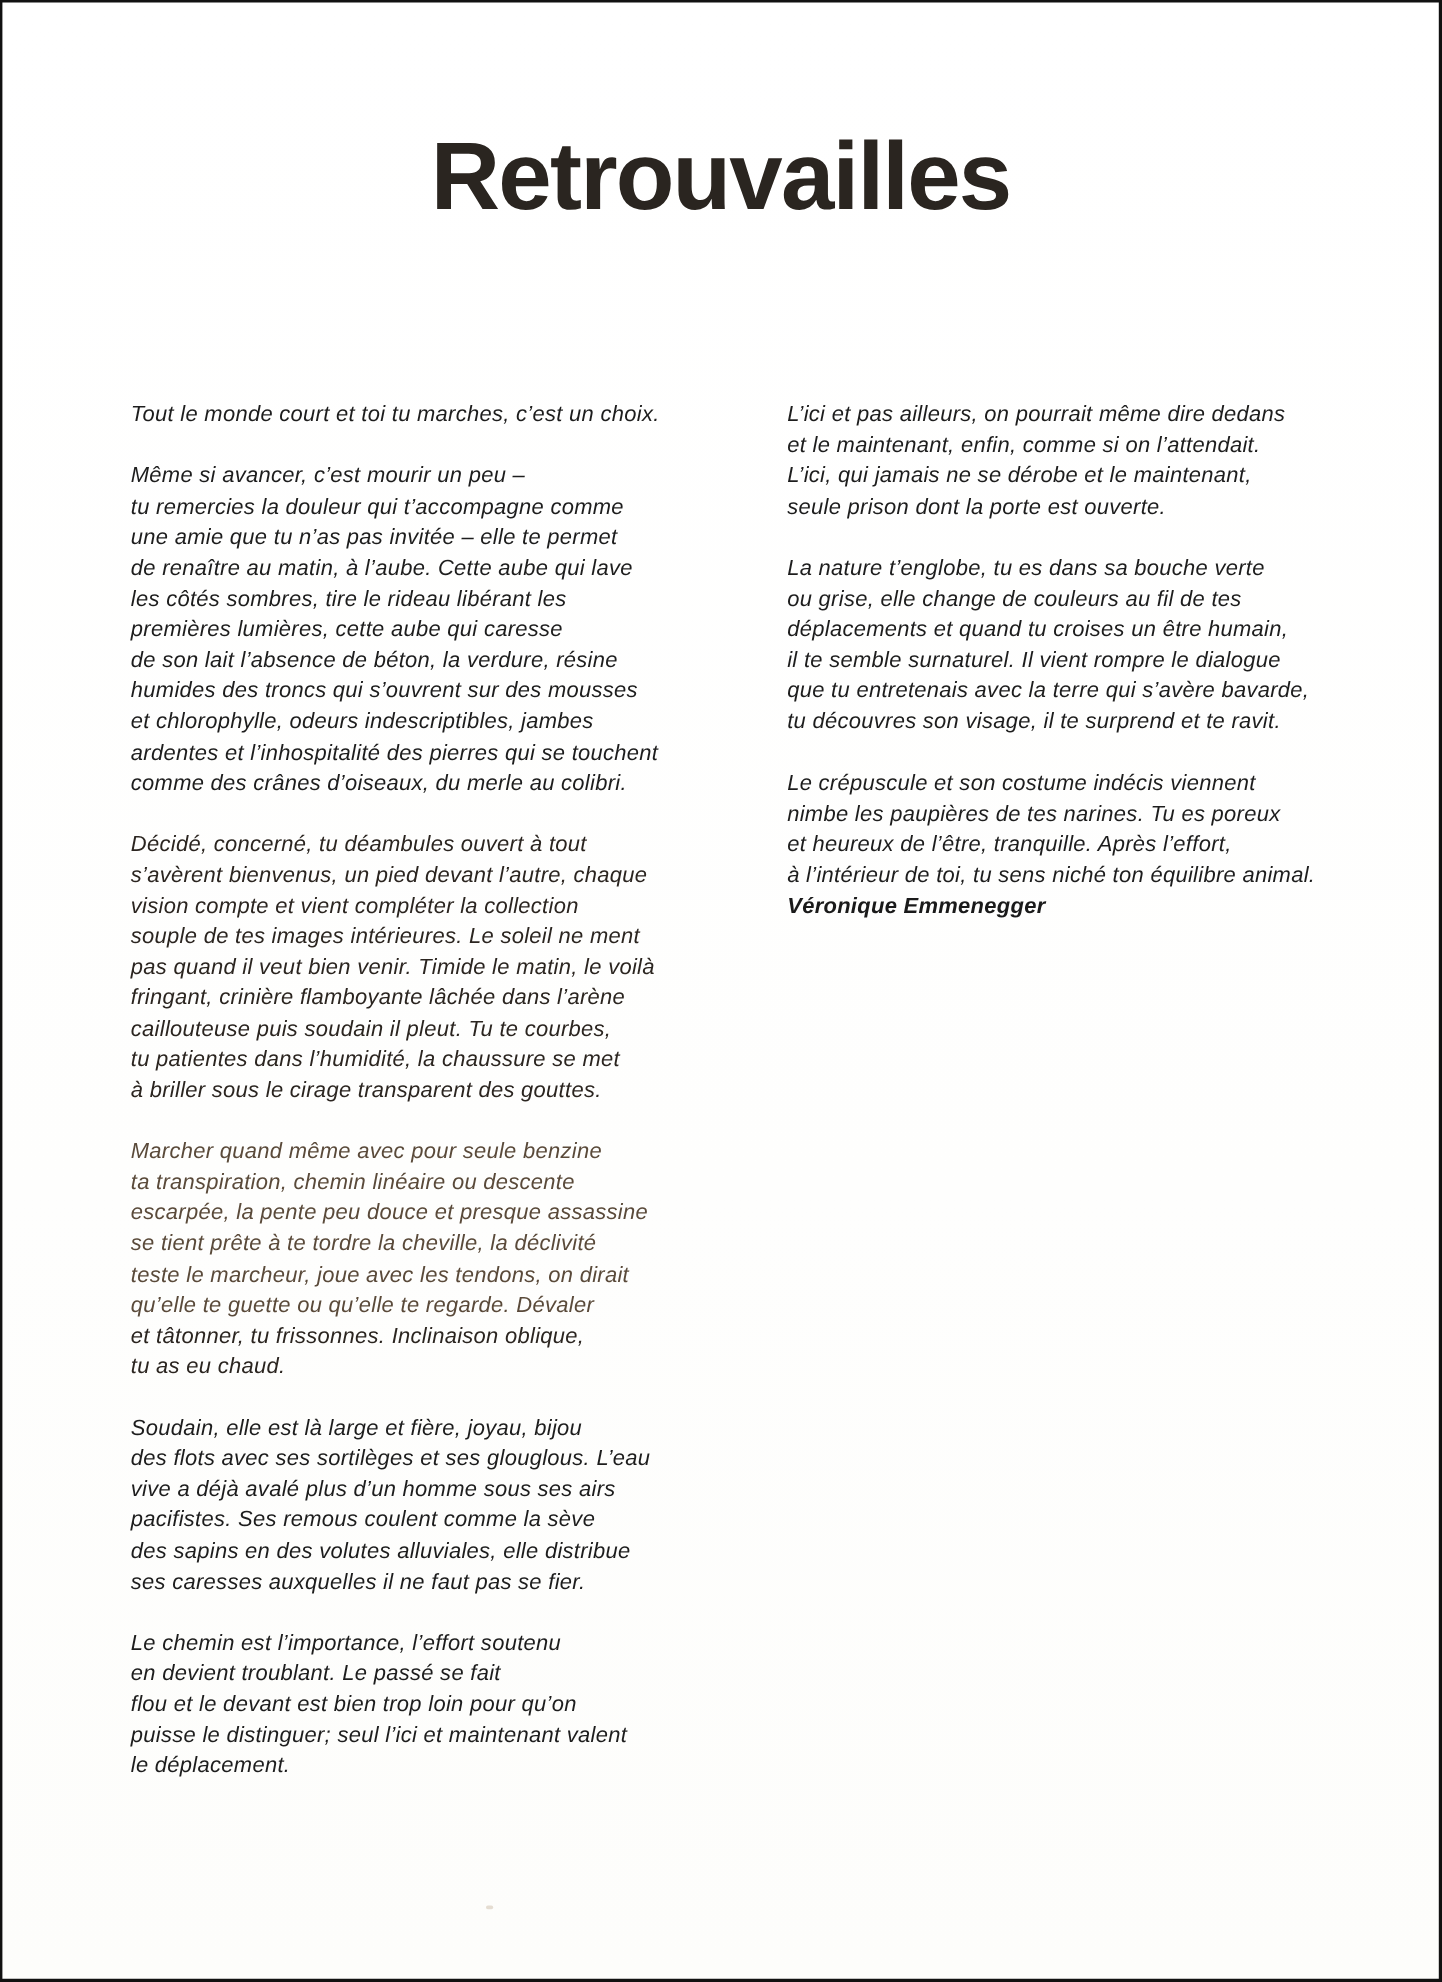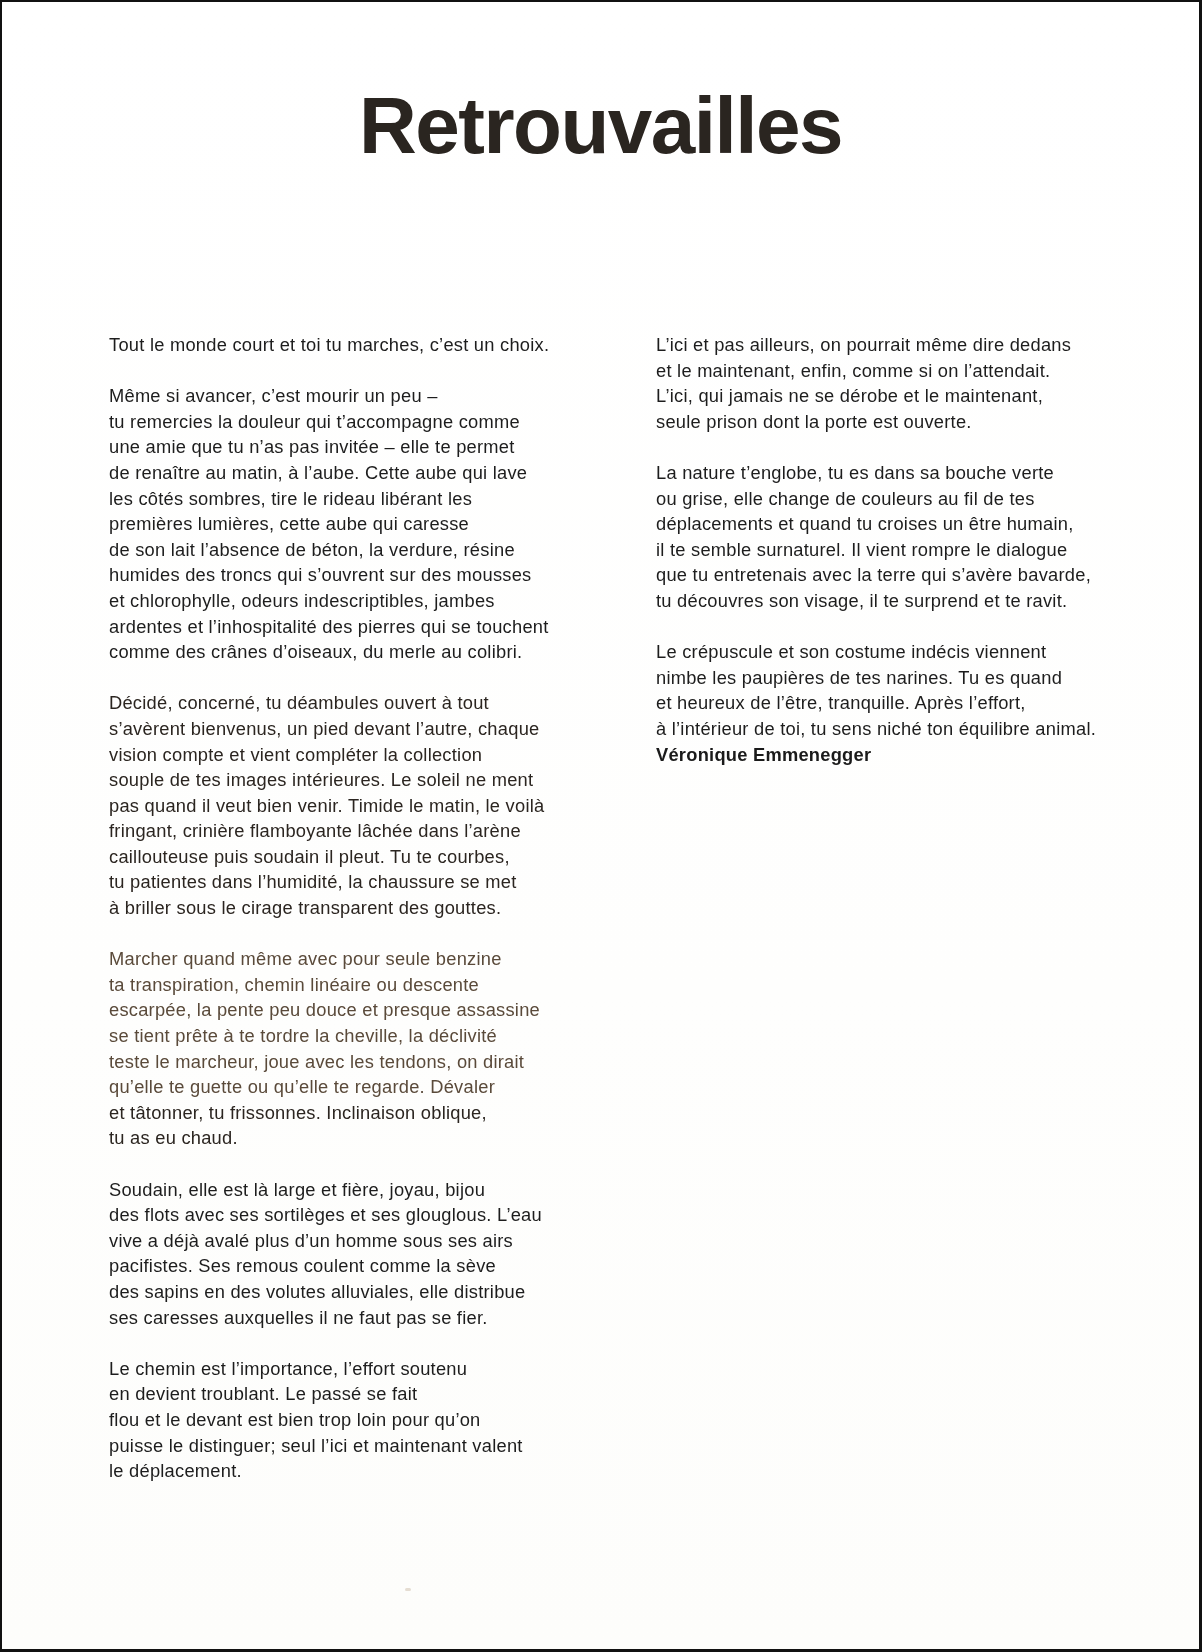--- a/index.html
+++ b/index.html
@@ -19,39 +19,40 @@
       box-sizing: border-box;
       border: 2px solid #111111;
       border-right-width: 3px;
       border-bottom-width: 3px;
       background: linear-gradient(180deg, #ffffff 0%, #fefefd 60%, #fdfdfb 100%);
       font-family: "Liberation Sans", "DejaVu Sans", sans-serif;
       color: #1a1a1a;
     }
     .title {
       position: absolute;
-      top: 84px;
+      top: 105px;
       left: 0;
       width: 100%;
       text-align: center;
       margin: 0;
       font-family: "Liberation Sans", "DejaVu Sans", sans-serif;
       font-weight: 700;
       font-size: 80px;
       letter-spacing: -1.5px;
       line-height: 1;
       color: #2a2520;
     }
     .column {
       position: absolute;
       top: 330px;
       font-size: 18.3px;
       line-height: 25.6px;
       letter-spacing: 0.25px;
       color: #1d1d1d;
+      font-style: italic;
     }
     .col-left {
       left: 107px;
       width: 520px;
     }
     .col-right {
       left: 654px;
       width: 540px;
     }
     .para {
@@ -155,21 +156,21 @@
     <p class="para">
       <span class="line">La nature t’englobe, tu es dans sa bouche verte</span>
       <span class="line">ou grise, elle change de couleurs au fil de tes</span>
       <span class="line">déplacements et quand tu croises un être humain,</span>
       <span class="line">il te semble surnaturel. Il vient rompre le dialogue</span>
       <span class="line">que tu entretenais avec la terre qui s’avère bavarde,</span>
       <span class="line">tu découvres son visage, il te surprend et te ravit.</span>
     </p>
     <p class="para" style="margin-bottom:0">
       <span class="line">Le crépuscule et son costume indécis viennent</span>
-      <span class="line">nimbe les paupières de tes narines. Tu es quand</span>
+      <span class="line">nimbe les paupières de tes narines. Tu es poreux</span>
       <span class="line">et heureux de l’être, tranquille. Après l’effort,</span>
       <span class="line">à l’intérieur de toi, tu sens niché ton équilibre animal.</span>
       <span class="author">Véronique Emmenegger</span>
     </p>
   </div>
 
   <div class="speck"></div>
 </div>
 
 </body></html>

